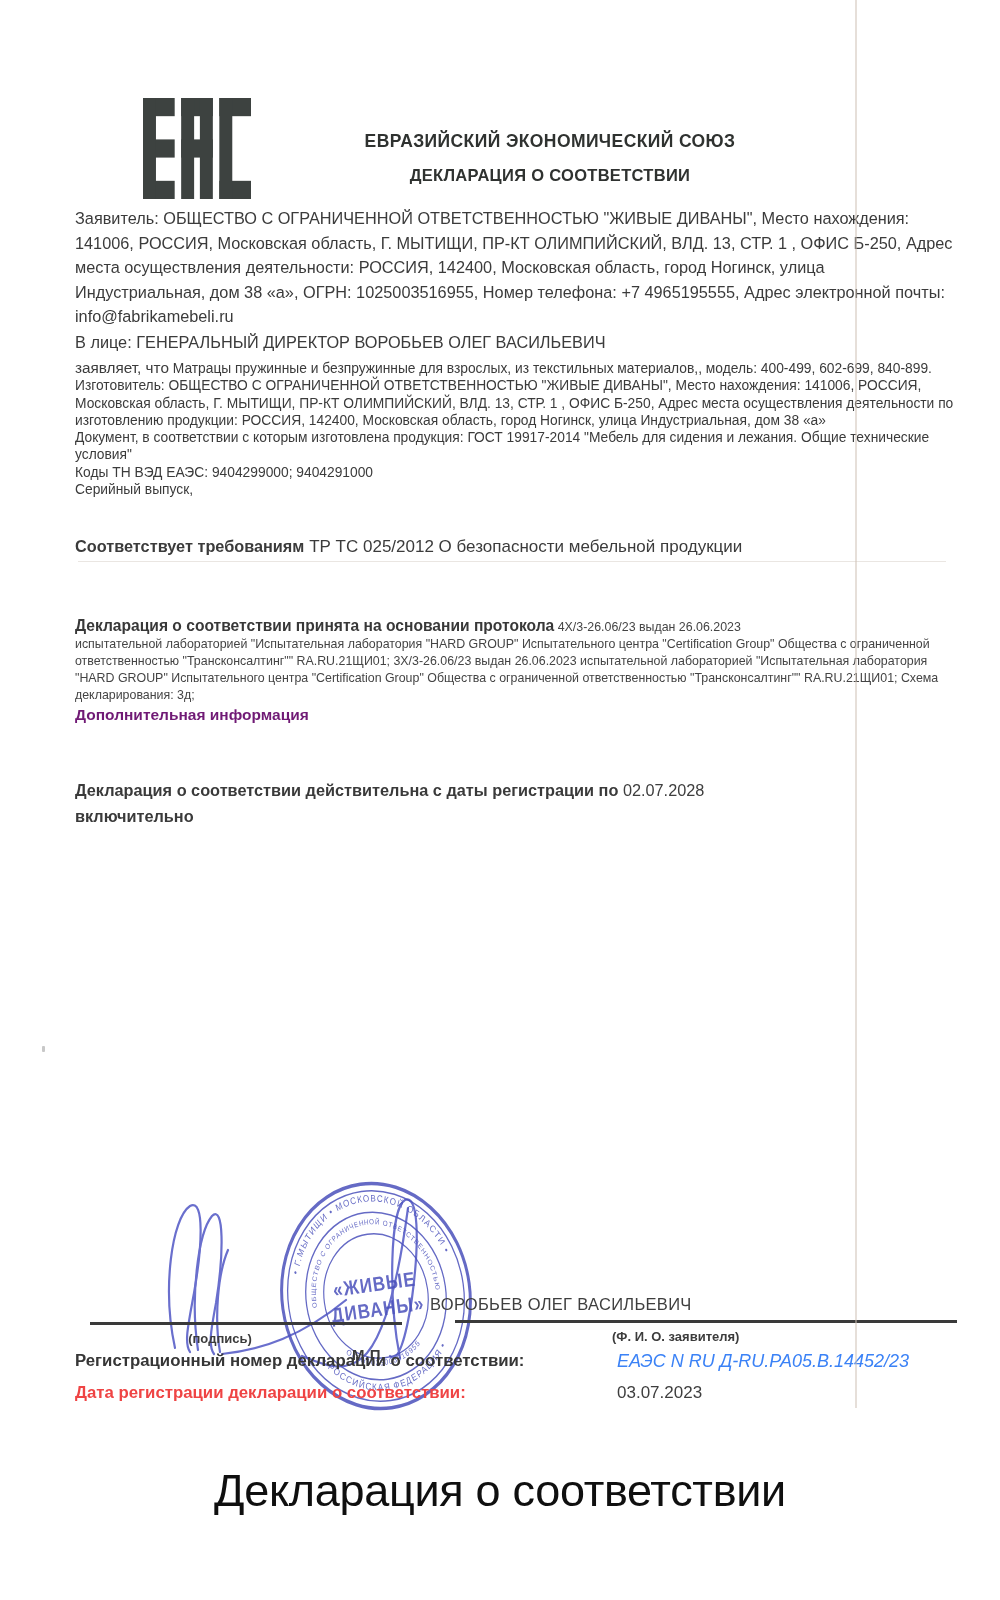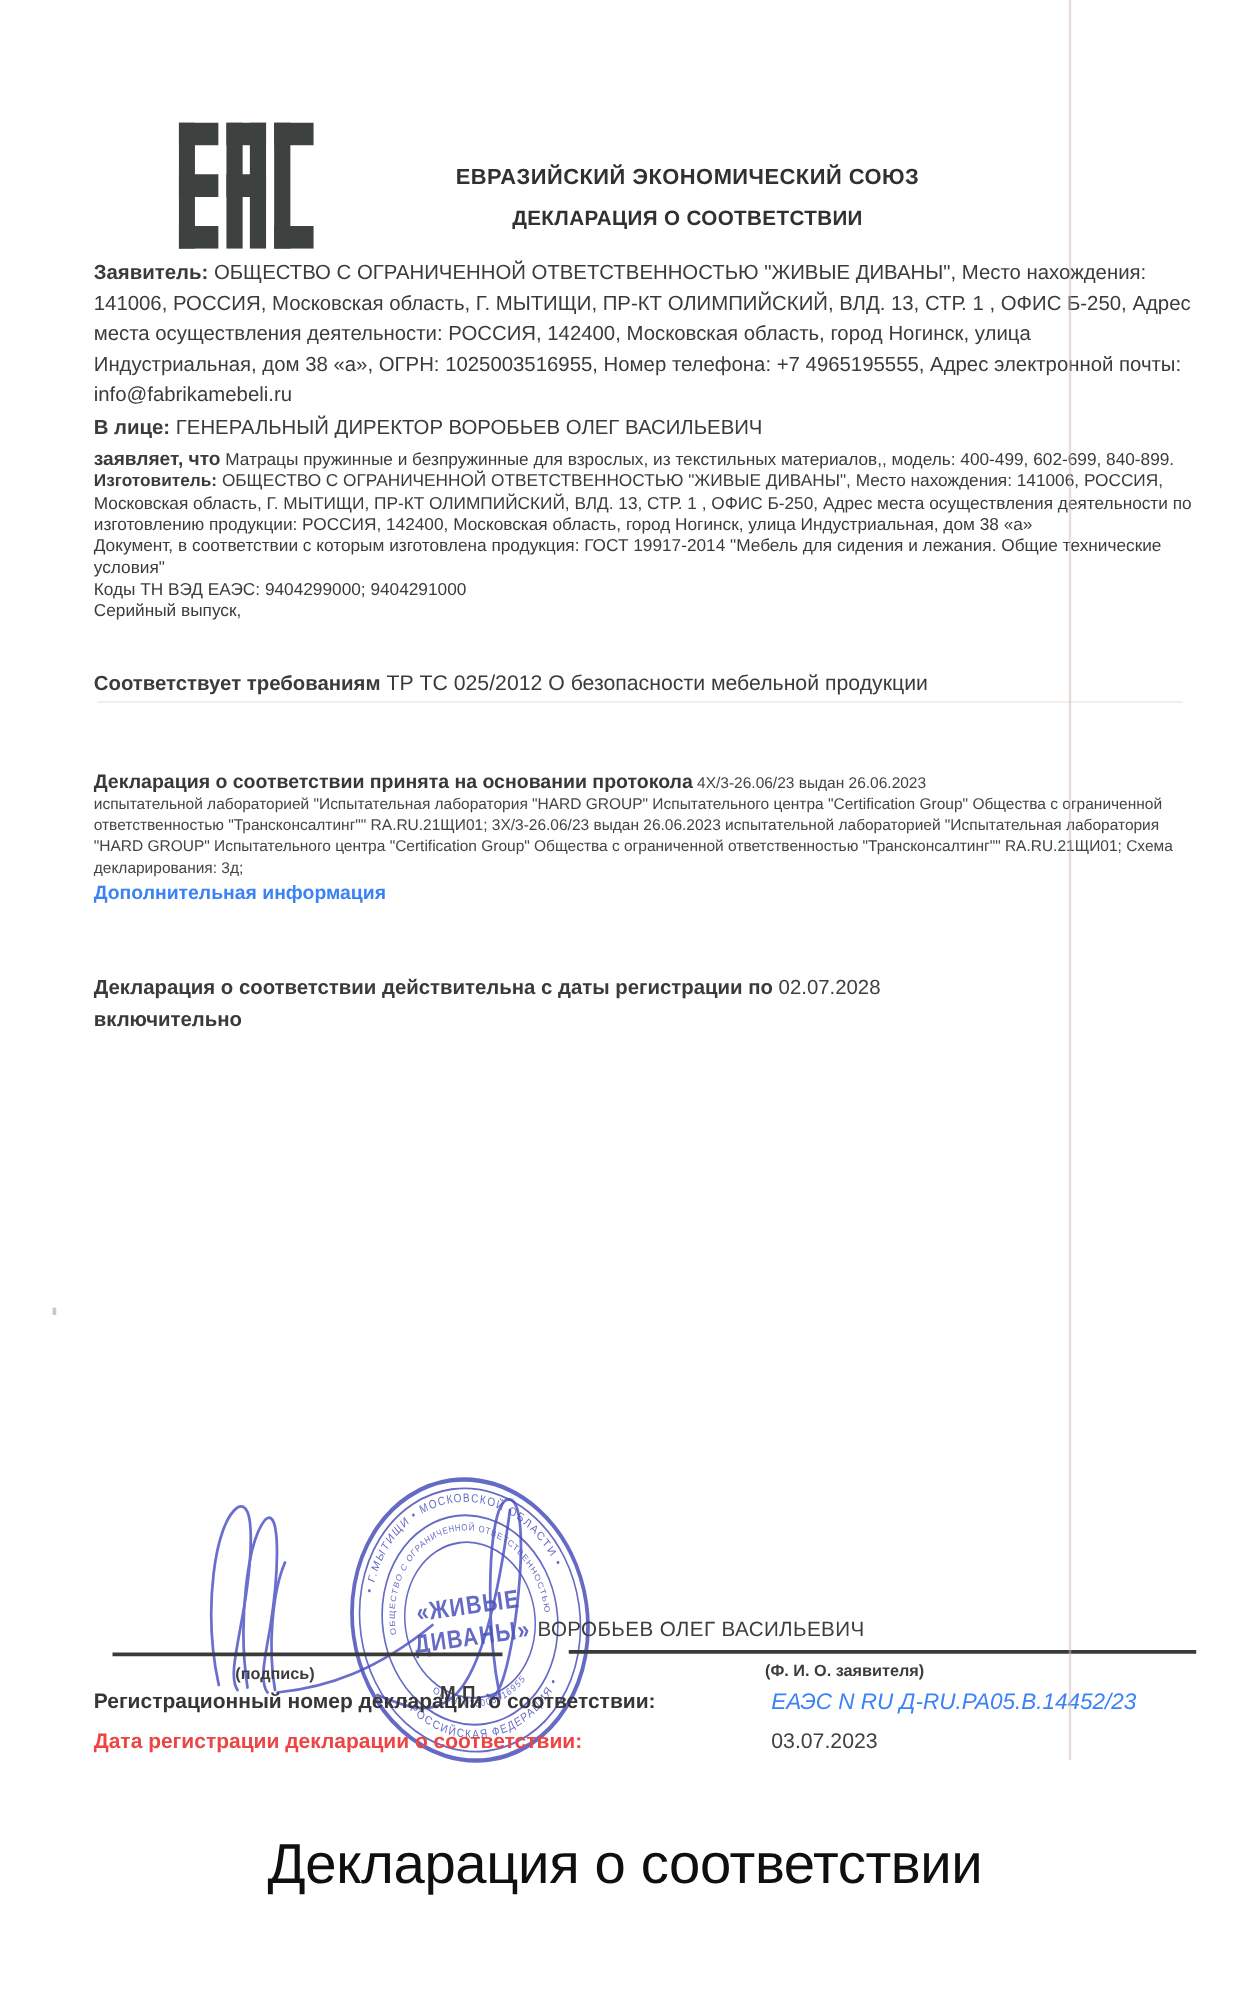--- a/index.html
+++ b/index.html
@@ -1,34 +1,34 @@
 <!DOCTYPE html>
 <html><head>
 <meta charset="utf-8">
 <style>
   html,body{margin:0;padding:0;background:#ffffff;}
   .page{position:relative;width:1000px;height:1600px;background:#ffffff;overflow:hidden;
         font-family:"Liberation Sans","DejaVu Sans",sans-serif;color:#3b3b3b;}
   .abs{position:absolute;}
-  .b{font-weight:bold;}
+  .b{font-weight:normal;}
   
   .titles{left:150px;top:131px;width:800px;text-align:center;color:#2f3230;}
   .title1{font-size:17.5px;font-weight:bold;letter-spacing:.4px;}
   .title2{font-size:16.5px;font-weight:bold;letter-spacing:.3px;margin-top:14px;}
   
   .applicant{left:75px;top:206px;width:882px;font-size:16.3px;line-height:24.6px;}
   .inperson{margin-top:1px;}
   .declares{left:75px;top:359px;width:893px;font-size:13.8px;line-height:17.3px;}
   .declares .lbl-big{font-size:15.3px;}
   .compliance{left:75px;top:537px;font-size:17px;}
   .compliance .lbl{font-size:16.3px;font-weight:bold;}
   .hairline{left:78px;top:561px;width:868px;height:1px;background:#d8d2cb;opacity:.55;}
   .basis{left:75px;top:617px;width:888px;font-size:12.4px;line-height:17px;color:#444;}
   .basis .lbl{font-size:15.6px;font-weight:bold;color:#383838;}
-  .additional{left:75px;top:706px;font-size:15.5px;font-weight:bold;color:#3b82f6;}
+  .additional{left:75px;top:706px;font-size:15.5px;font-weight:bold;color:#701a75;}
   .validity{left:75px;top:777px;width:860px;font-size:16.3px;line-height:26px;font-weight:bold;color:#3a3a3a;}
   .validity .date{font-weight:normal;color:#3e3e3e;text-align:center;}
   .speck{left:42px;top:1046px;width:3px;height:6px;background:#9a9a9a;opacity:.55;border-radius:1px;}
   
   .sig-svg{left:150px;top:1178px;width:280px;height:192px;}
   .stamp-svg{left:276px;top:1176px;width:200px;height:240px;transform:rotate(-8deg);opacity:.85;}
   .mp{left:352px;top:1346px;font-size:15px;font-weight:bold;color:#3b3b3b;letter-spacing:.5px;}
   .fio{left:430px;top:1295px;font-size:16.5px;color:#3e3e3e;letter-spacing:.3px;}
   .line-left{left:90px;top:1322px;width:312px;height:2.5px;background:#3a3a3a;}
   .line-right{left:455px;top:1320px;width:502px;height:2.5px;background:#3a3a3a;}

